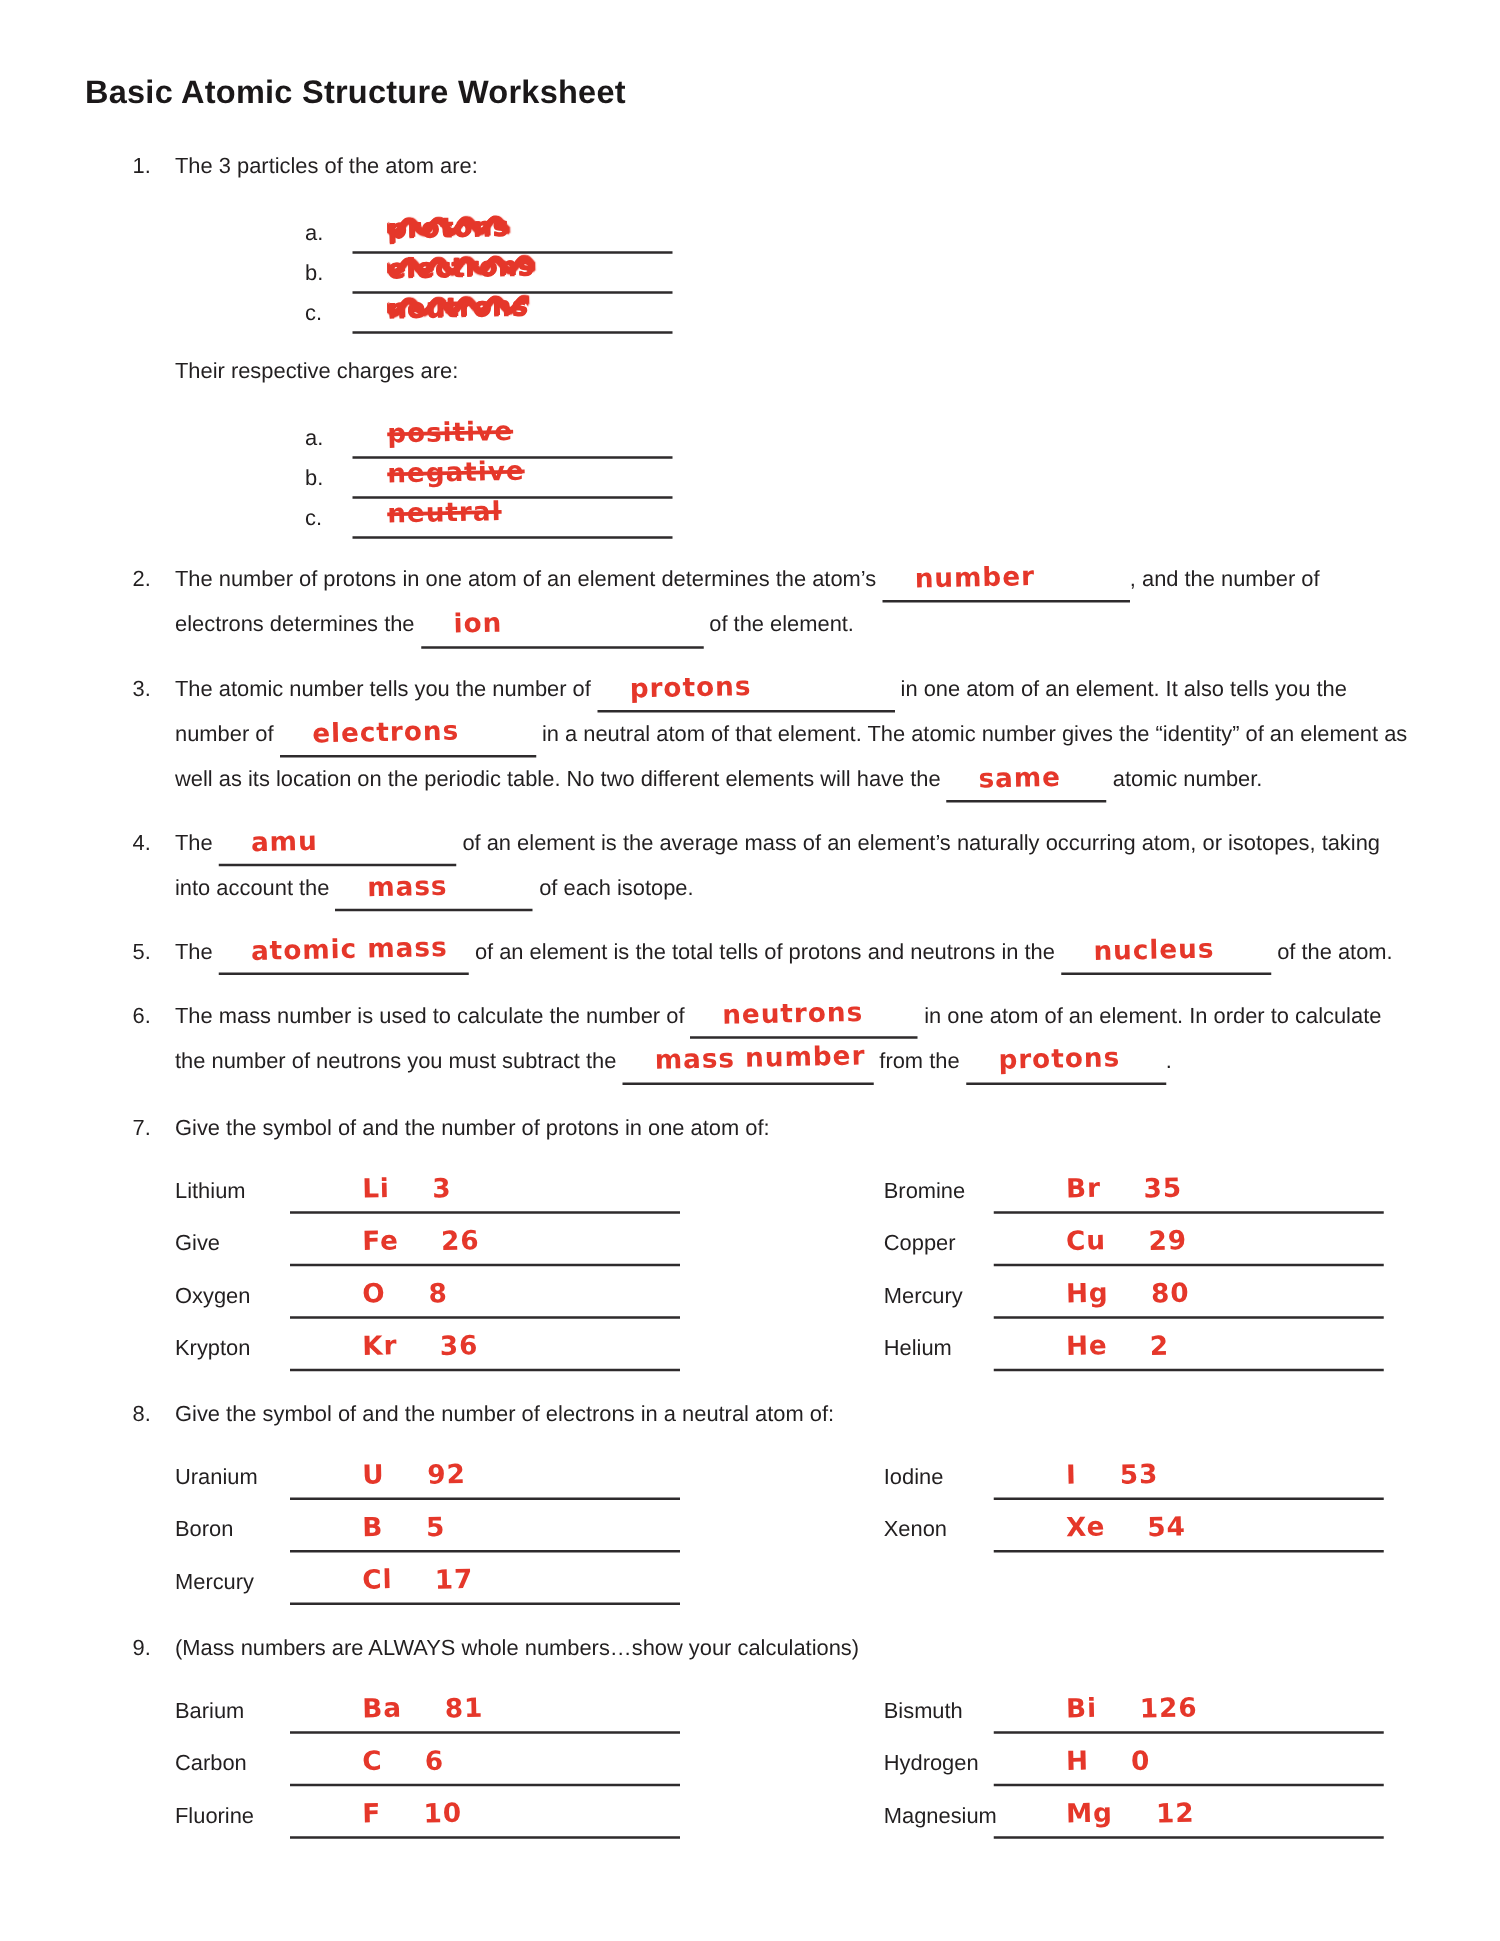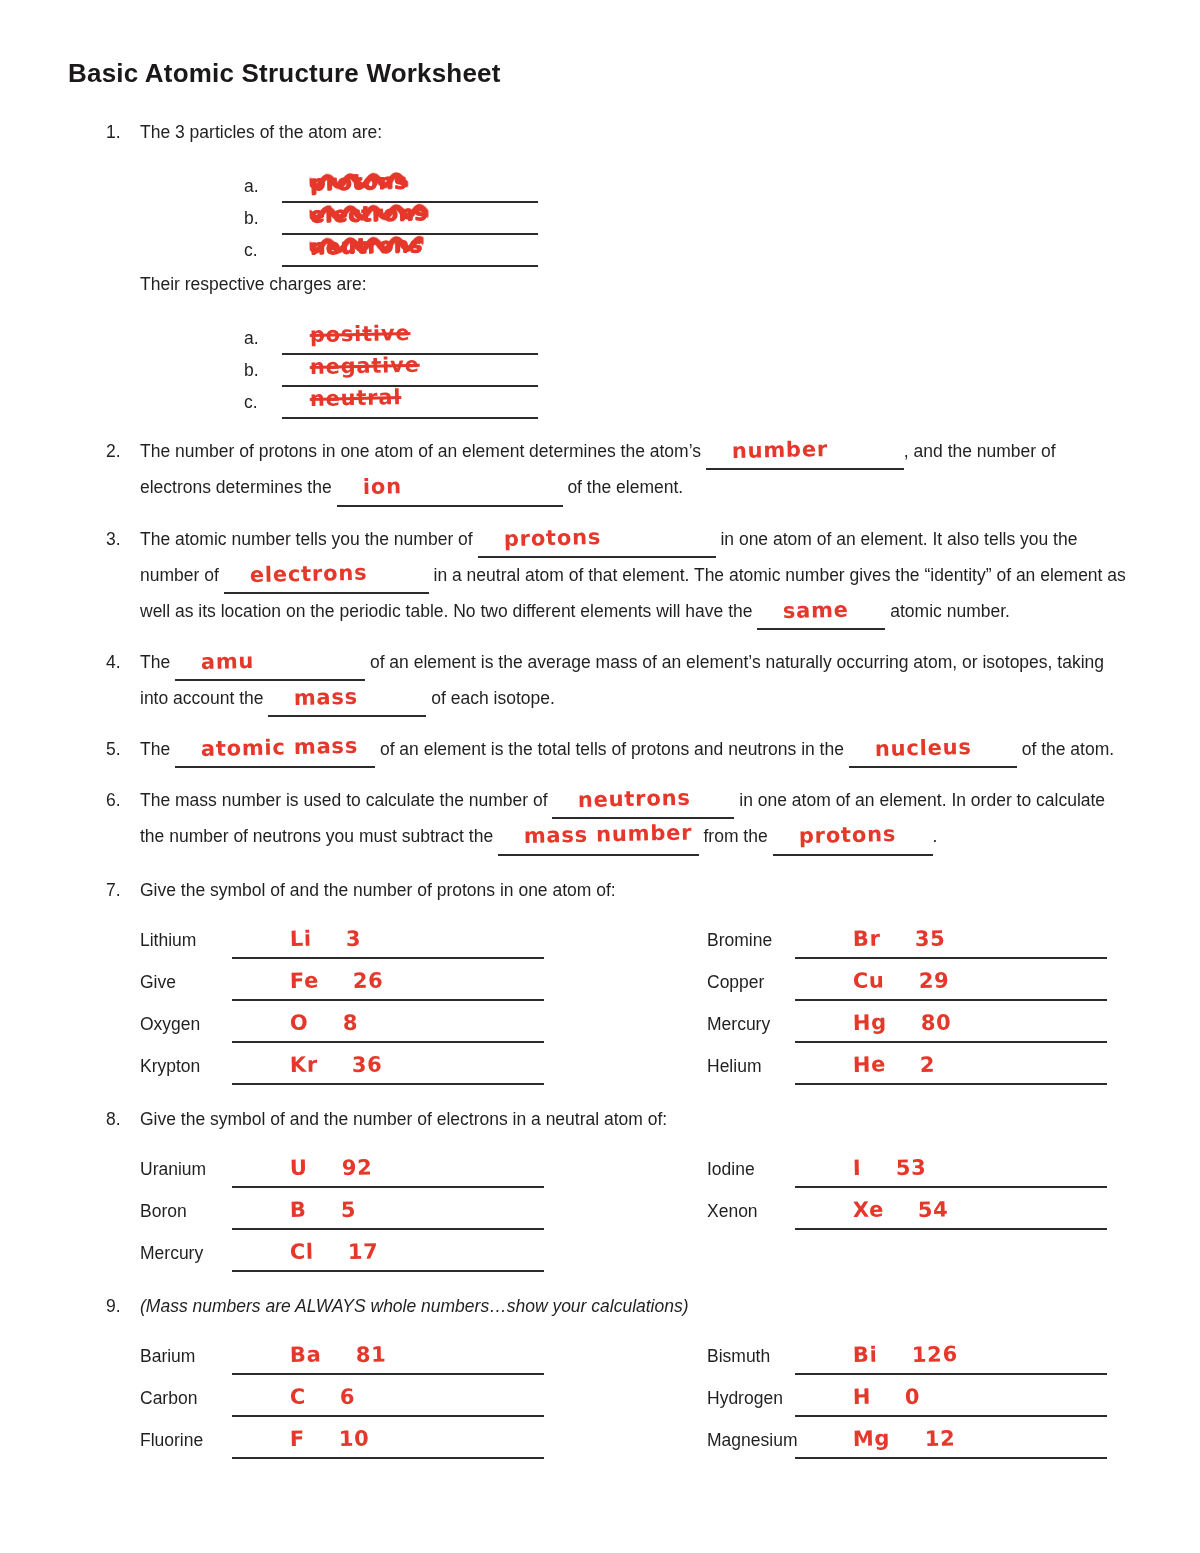--- a/index.html
+++ b/index.html
@@ -54,24 +54,24 @@
   .elem-row { display:flex; align-items:flex-end; height:42px; }
   .elem-label { font-size:17.5px; padding-bottom:2px; }
   .elem-col.left  .elem-label { width:92px; }
   .elem-col.right .elem-label { width:88px; }
   .elem-line { border-bottom:2px solid #2e2b2c; padding:0 0 1px 58px; white-space:nowrap; }
   .elem-col.left  .elem-line { width:312px; }
   .elem-col.right .elem-line { width:312px; }
   .sym { margin-right:34px; }
 
   .mt-q1 { margin-top:26px; }
-  .mt-charges { }
+  .mt-charges { margin-top:12px; }
   .mt-para { margin-top:15px; }
   .mt-sec { margin-top:17px; }
-  .note { margin-top:14px;font-style:italic; }
+  .note { margin-top:14px; }
 </style>
 </head>
 <body>
 
 <div class="page">
 
   <h1 class="title">Basic Atomic Structure Worksheet</h1>
 
   <div class="q mt-q1">
     <span class="qnum">1.</span>

